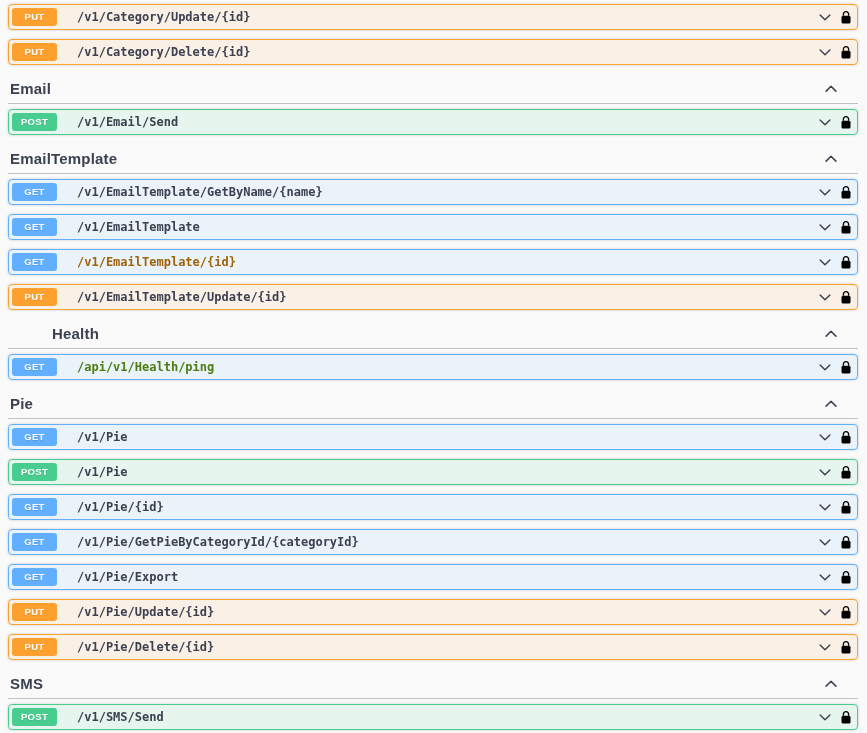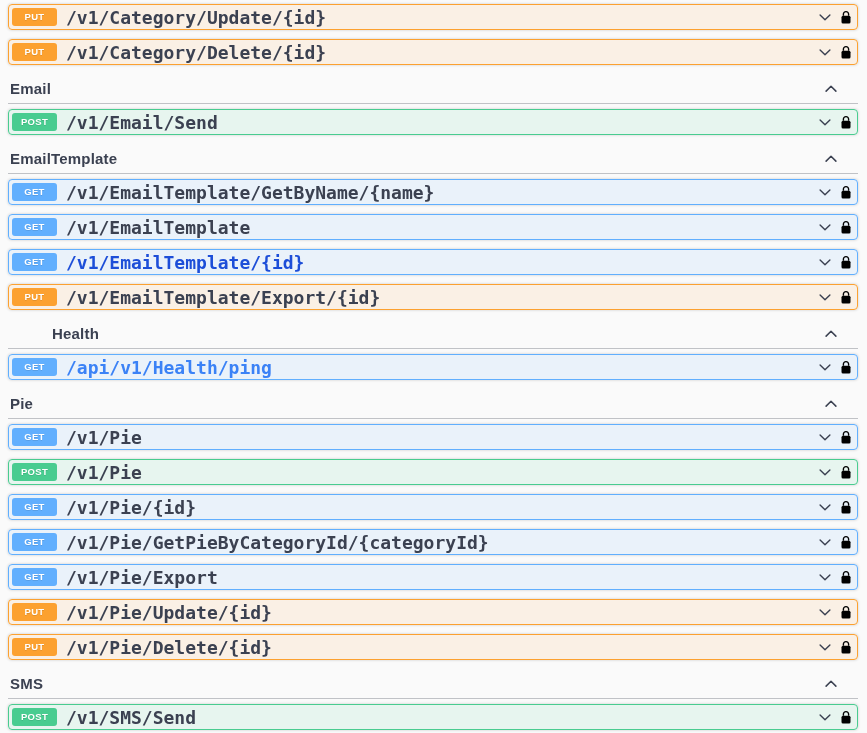--- a/index.html
+++ b/index.html
@@ -54,23 +54,23 @@
     border-radius: 3px;
     background: var(--method-color);
     color: #ffffff;
     font-size: 9.5px;
     font-weight: 700;
     text-align: center;
     text-shadow: 0 1px 0 rgba(0,0,0,0.1);
     letter-spacing: 0.3px;
   }
   .op-path {
-    margin-left: 9px;
+    margin-left: 20px;
     font-family: "DejaVu Sans Mono", monospace;
-    font-size: 18px;
+    font-size: 12px;
     font-weight: 600;
     white-space: nowrap;
   }
   .row-controls {
     margin-left: auto;
     display: flex;
     align-items: center;
     gap: 8px;
   }
   .icon-btn {
@@ -193,39 +193,39 @@
         <svg class="lock-svg" width="12" height="15" viewBox="0 0 20 24">
           <path d="M10 1 C6.7 1 4.5 3.2 4.5 6.6 L4.5 9 L6.8 9 L6.8 6.6 C6.8 4.4 8 3.1 10 3.1 C12 3.1 13.2 4.4 13.2 6.6 L13.2 9 L15.5 9 L15.5 6.6 C15.5 3.2 13.3 1 10 1 Z" fill="#000000"></path>
           <rect x="2.5" y="9" width="15" height="13" rx="2.5" fill="#000000"></rect>
         </svg>
       </button>
     </span>
   </div>
 
   <div class="opblock" style="--method-color: #61affe; --method-bg: rgba(97,175,254,0.1);">
     <span class="method-badge">GET</span>
-    <span class="op-path" style="color: #1d4ed8;">/v1/EmailTemplate/{id}</span>
+    <span class="op-path" style="color: #a16207;">/v1/EmailTemplate/{id}</span>
     <span class="row-controls">
       <span class="icon-btn">
         <svg class="chev" width="14" height="14" viewBox="0 0 20 20">
           <path d="M3 7 L10 14 L17 7" fill="none" stroke="#3b4151" stroke-width="2" stroke-linecap="round" stroke-linejoin="round"></path>
         </svg>
       </span>
       <button class="icon-btn" title="">
         <svg class="lock-svg" width="12" height="15" viewBox="0 0 20 24">
           <path d="M10 1 C6.7 1 4.5 3.2 4.5 6.6 L4.5 9 L6.8 9 L6.8 6.6 C6.8 4.4 8 3.1 10 3.1 C12 3.1 13.2 4.4 13.2 6.6 L13.2 9 L15.5 9 L15.5 6.6 C15.5 3.2 13.3 1 10 1 Z" fill="#000000"></path>
           <rect x="2.5" y="9" width="15" height="13" rx="2.5" fill="#000000"></rect>
         </svg>
       </button>
     </span>
   </div>
 
   <div class="opblock" style="--method-color: #fca130; --method-bg: rgba(252,161,48,0.1);">
     <span class="method-badge">PUT</span>
-    <span class="op-path" style="color: rgb(59, 65, 81);">/v1/EmailTemplate/Export/{id}</span>
+    <span class="op-path" style="color: rgb(59, 65, 81);">/v1/EmailTemplate/Update/{id}</span>
     <span class="row-controls">
       <span class="icon-btn">
         <svg class="chev" width="14" height="14" viewBox="0 0 20 20">
           <path d="M3 7 L10 14 L17 7" fill="none" stroke="#3b4151" stroke-width="2" stroke-linecap="round" stroke-linejoin="round"></path>
         </svg>
       </span>
       <button class="icon-btn" title="">
         <svg class="lock-svg" width="12" height="15" viewBox="0 0 20 24">
           <path d="M10 1 C6.7 1 4.5 3.2 4.5 6.6 L4.5 9 L6.8 9 L6.8 6.6 C6.8 4.4 8 3.1 10 3.1 C12 3.1 13.2 4.4 13.2 6.6 L13.2 9 L15.5 9 L15.5 6.6 C15.5 3.2 13.3 1 10 1 Z" fill="#000000"></path>
           <rect x="2.5" y="9" width="15" height="13" rx="2.5" fill="#000000"></rect>
@@ -238,21 +238,21 @@
     <h3 class="tag-title" style="color: rgb(59, 65, 81); margin-left: 42px;">Health</h3>
     <span class="icon-btn">
       <svg class="chev" width="14" height="14" viewBox="0 0 20 20">
         <path d="M3 13 L10 6 L17 13" fill="none" stroke="#3b4151" stroke-width="2.2" stroke-linecap="round" stroke-linejoin="round"></path>
       </svg>
     </span>
   </div>
 
   <div class="opblock" style="--method-color: #61affe; --method-bg: rgba(97,175,254,0.1);">
     <span class="method-badge">GET</span>
-    <span class="op-path" style="color: #3b82f6;">/api/v1/Health/ping</span>
+    <span class="op-path" style="color: #4d7c0f;">/api/v1/Health/ping</span>
     <span class="row-controls">
       <span class="icon-btn">
         <svg class="chev" width="14" height="14" viewBox="0 0 20 20">
           <path d="M3 7 L10 14 L17 7" fill="none" stroke="#3b4151" stroke-width="2" stroke-linecap="round" stroke-linejoin="round"></path>
         </svg>
       </span>
       <button class="icon-btn" title="">
         <svg class="lock-svg" width="12" height="15" viewBox="0 0 20 24">
           <path d="M10 1 C6.7 1 4.5 3.2 4.5 6.6 L4.5 9 L6.8 9 L6.8 6.6 C6.8 4.4 8 3.1 10 3.1 C12 3.1 13.2 4.4 13.2 6.6 L13.2 9 L15.5 9 L15.5 6.6 C15.5 3.2 13.3 1 10 1 Z" fill="#000000"></path>
           <rect x="2.5" y="9" width="15" height="13" rx="2.5" fill="#000000"></rect>

